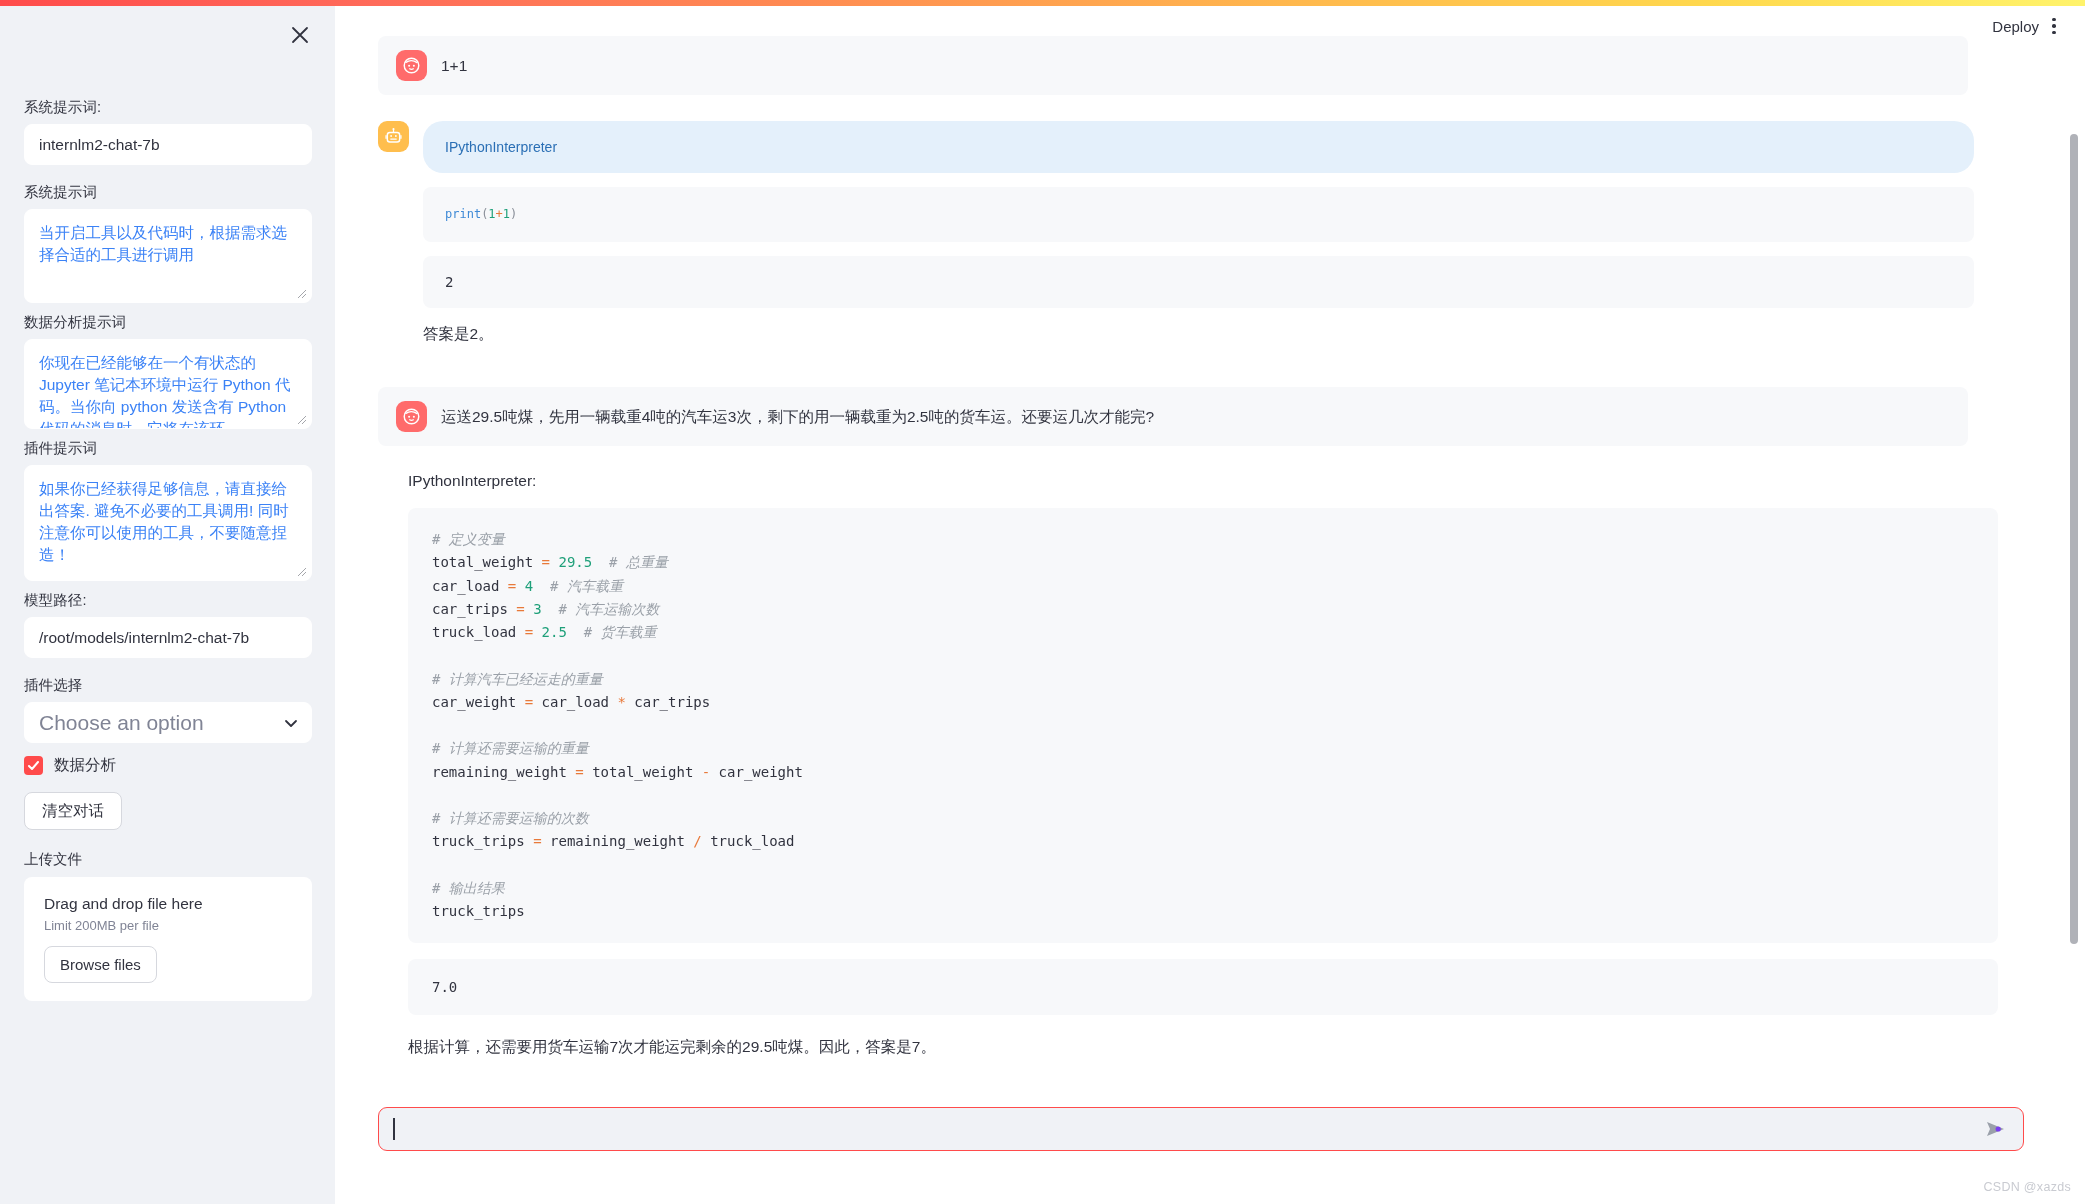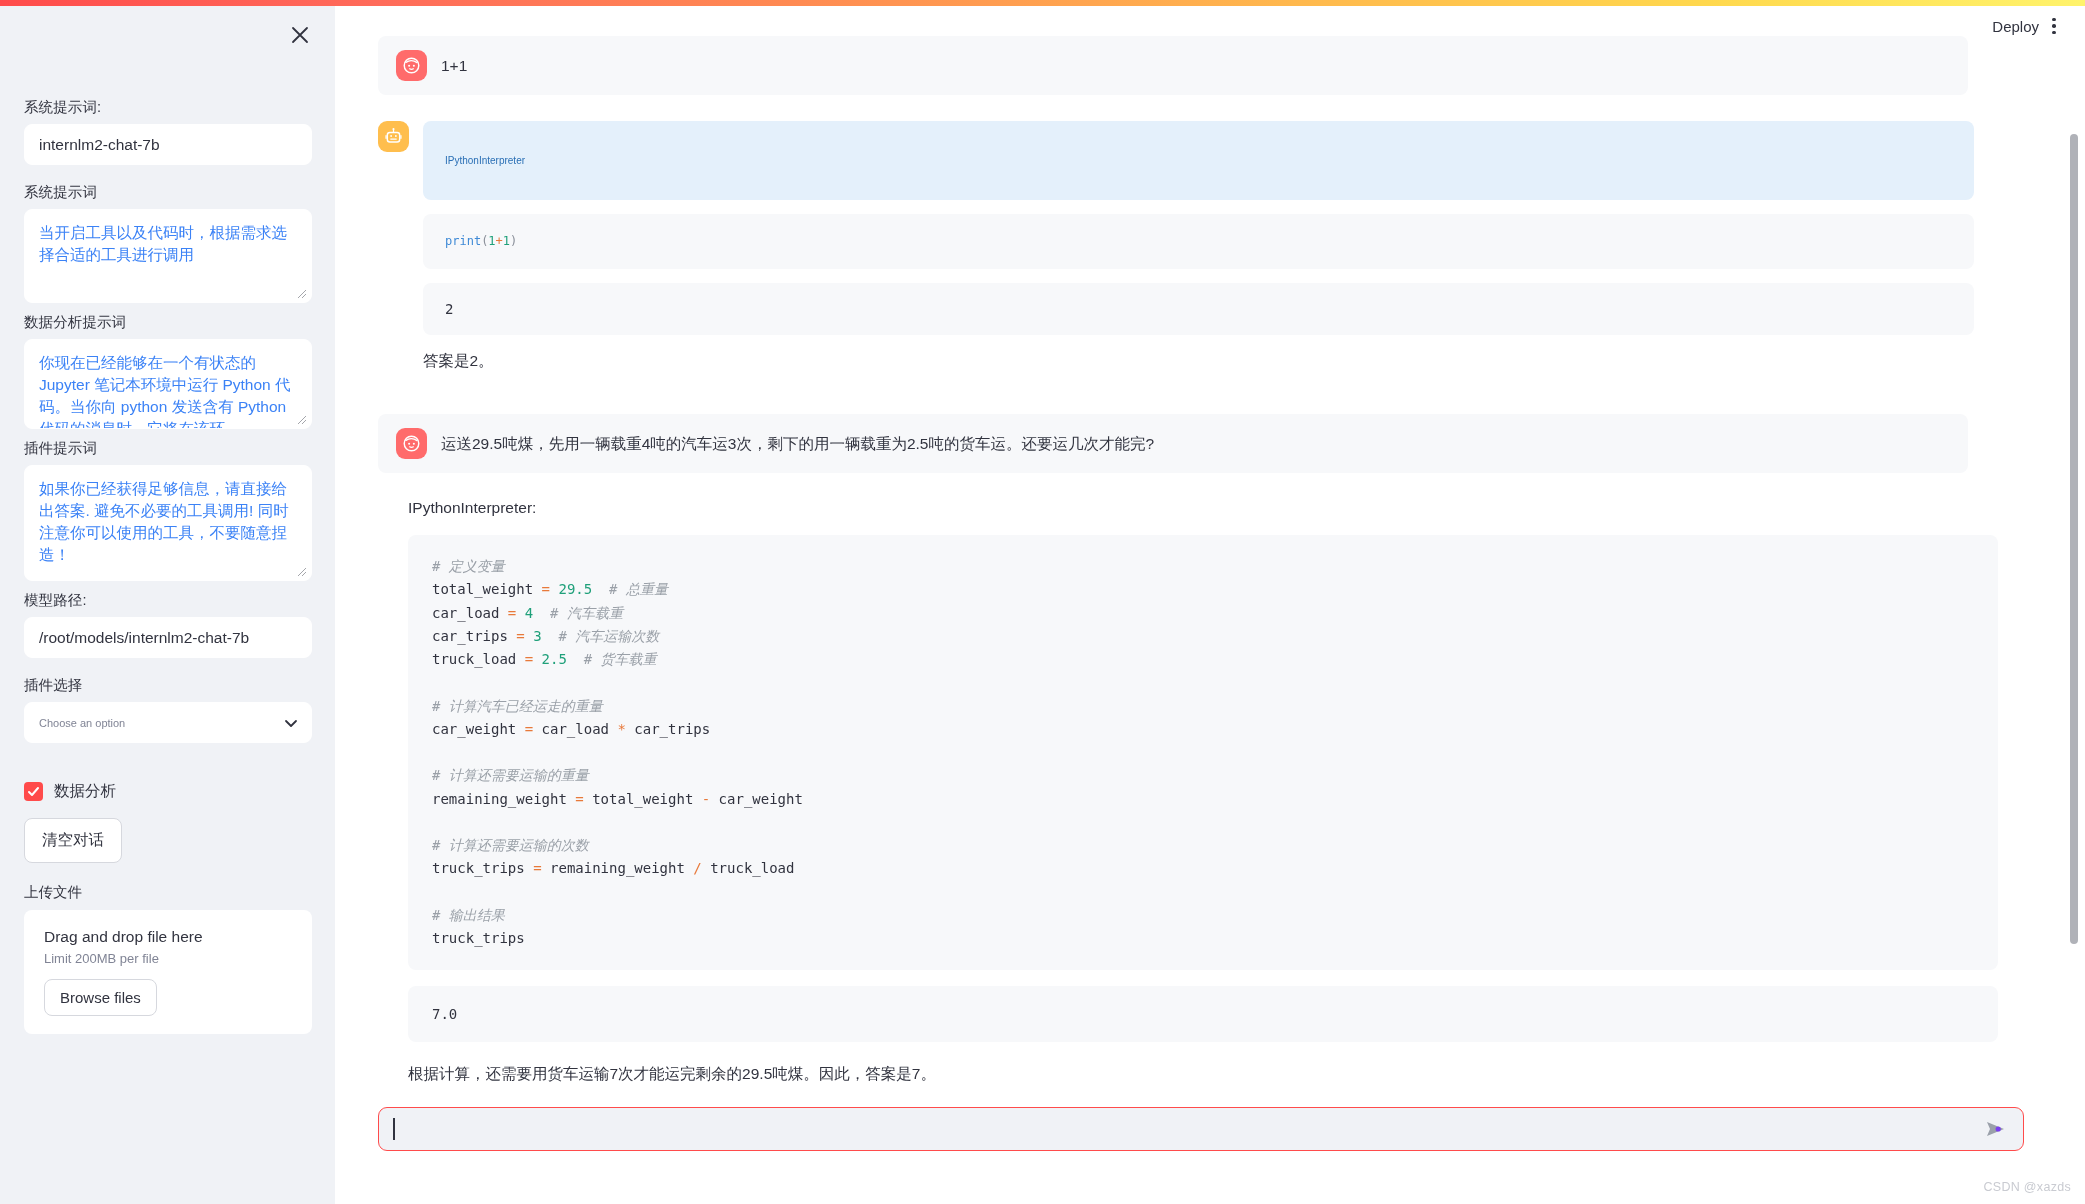--- a/index.html
+++ b/index.html
@@ -61,39 +61,39 @@
   }
   .ta-sys { height: 94px; }
   .ta-da  { height: 90px; }
   .ta-plugin { height: 116px; }
 
   .select-box {
     width: 288px; height: 41px;
     background: #ffffff; border: 1px solid #ffffff; border-radius: 8px;
     display: flex; align-items: center; justify-content: space-between;
     padding: 0 12px 0 14px;
-    font-size: 11px; color: #808495;
-    margin-bottom: 38px; cursor: pointer;
+    font-size: 21px; color: #808495;
+    margin-bottom: 12px; cursor: pointer;
   }
   .chev { width: 16px; height: 16px; flex: 0 0 16px; }
 
   .checkbox-row {
     display: flex; align-items: center; gap: 11px; margin-bottom: 16px; cursor: pointer;
   }
   .cbox {
     width: 19px; height: 19px; border-radius: 4px;
     background: #ff4b4b;
     display: flex; align-items: center; justify-content: center;
     flex: 0 0 19px;
   }
   .checkbox-row span.lbl { font-size: 15.5px; color: #31333f; }
 
   .btn-outline {
     display: inline-flex; align-items: center; justify-content: center;
-    height: 45px; padding: 0 17px;
+    height: 38px; padding: 0 17px;
     background: #ffffff; border: 1px solid #d6d8de; border-radius: 8px;
     font-size: 15.5px; color: #31333f; cursor: pointer;
     margin-bottom: 20px;
   }
 
   #upload-label { font-size: 14.5px; color: #31333f; margin-bottom: 8px; }
   #dropzone {
     width: 288px; height: 124px;
     background: #ffffff; border-radius: 8px;
     padding: 18px 20px;
@@ -142,23 +142,23 @@
   }
   .avatar.user { background: #ff6b6b; }
   .avatar.bot  { background: #ffbe4d; }
   .user-msg .msg-text { font-size: 15.5px; color: #31333f; line-height: 1.5; }
 
   .assistant-block { display: flex; gap: 14px; margin-bottom: 20px; }
   .assistant-col { flex: 1 1 auto; }
 
   .tool-banner {
     width: 1551px;
-    background: #e4f0fb; border-radius: 8px;
-    padding: 34px 22px;
-    font-size: 10px; color: #2a6fb5;
+    background: #e4f0fb; border-radius: 20px;
+    padding: 18px 22px;
+    font-size: 14px; color: #2a6fb5;
     margin-bottom: 14px;
   }
   .code-block {
     width: 1551px;
     background: #f7f8fa; border-radius: 8px;
     padding: 18px 22px;
     font-family: "DejaVu Sans Mono", "Liberation Mono", monospace;
     font-size: 12px; line-height: 1.62; color: #31333f;
     white-space: pre;
     margin-bottom: 14px;

